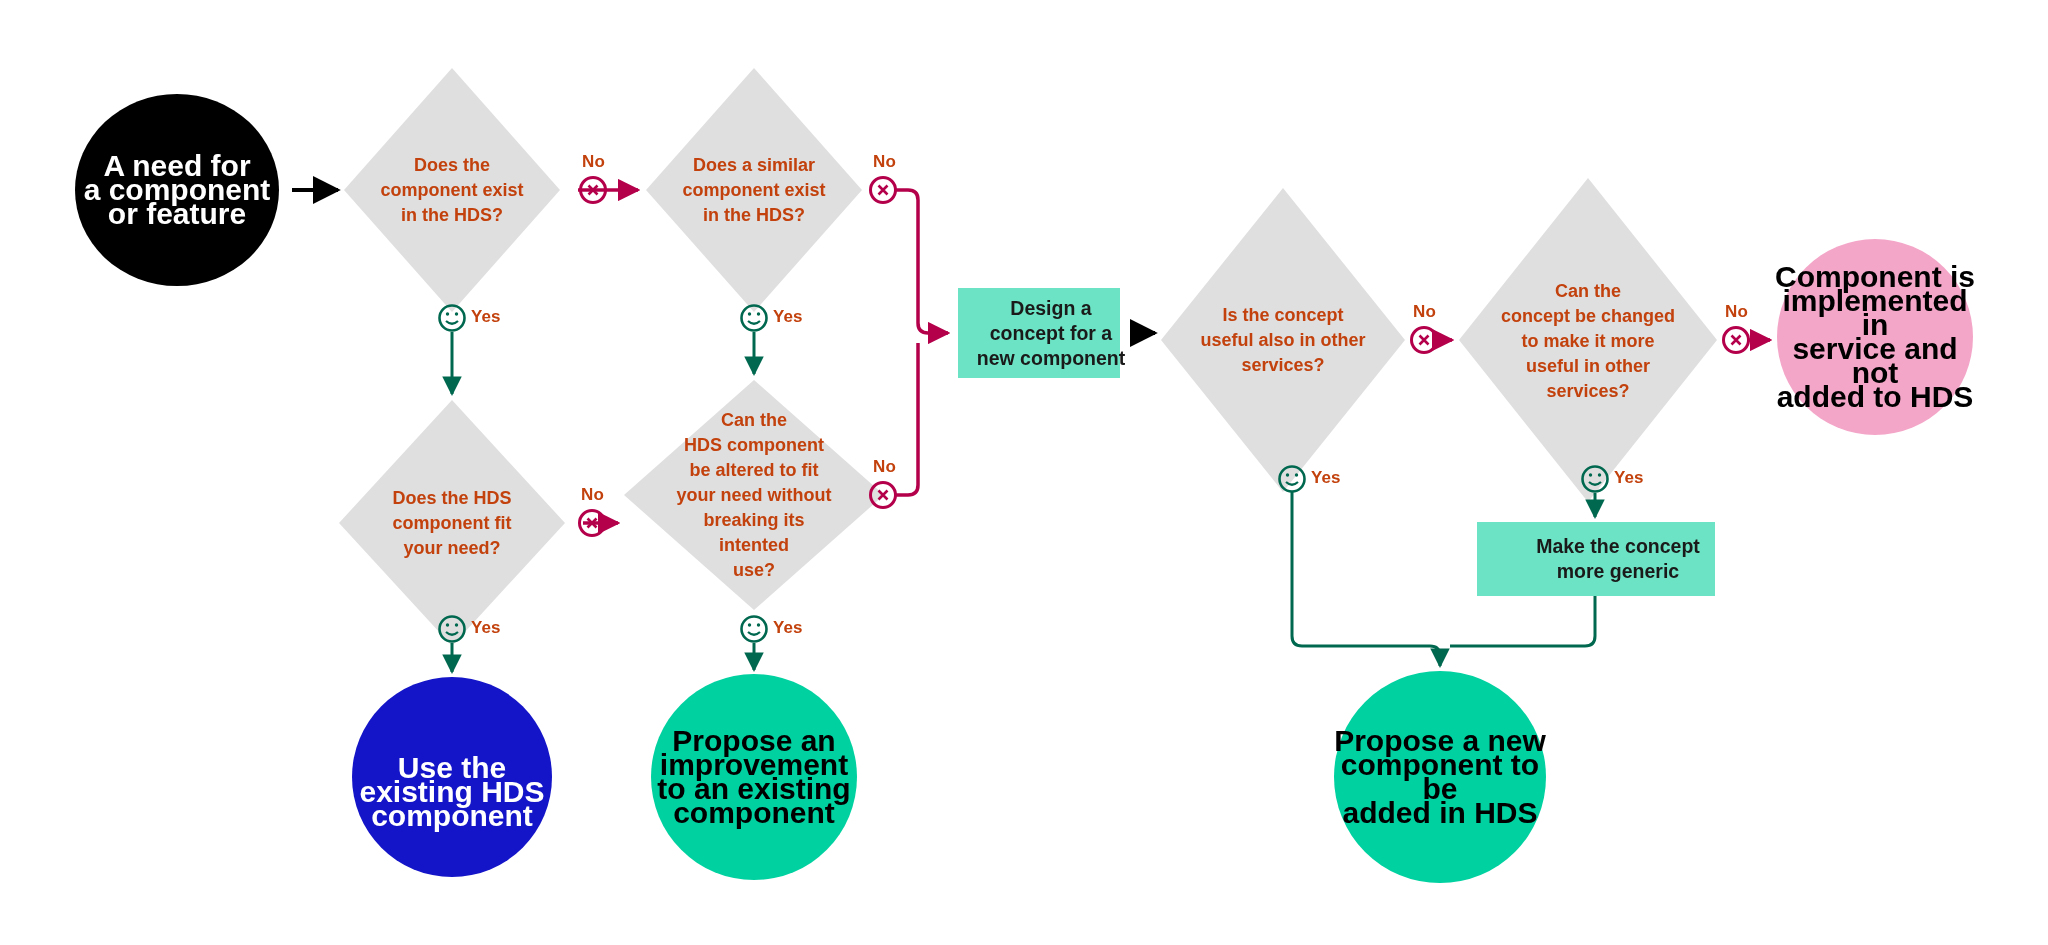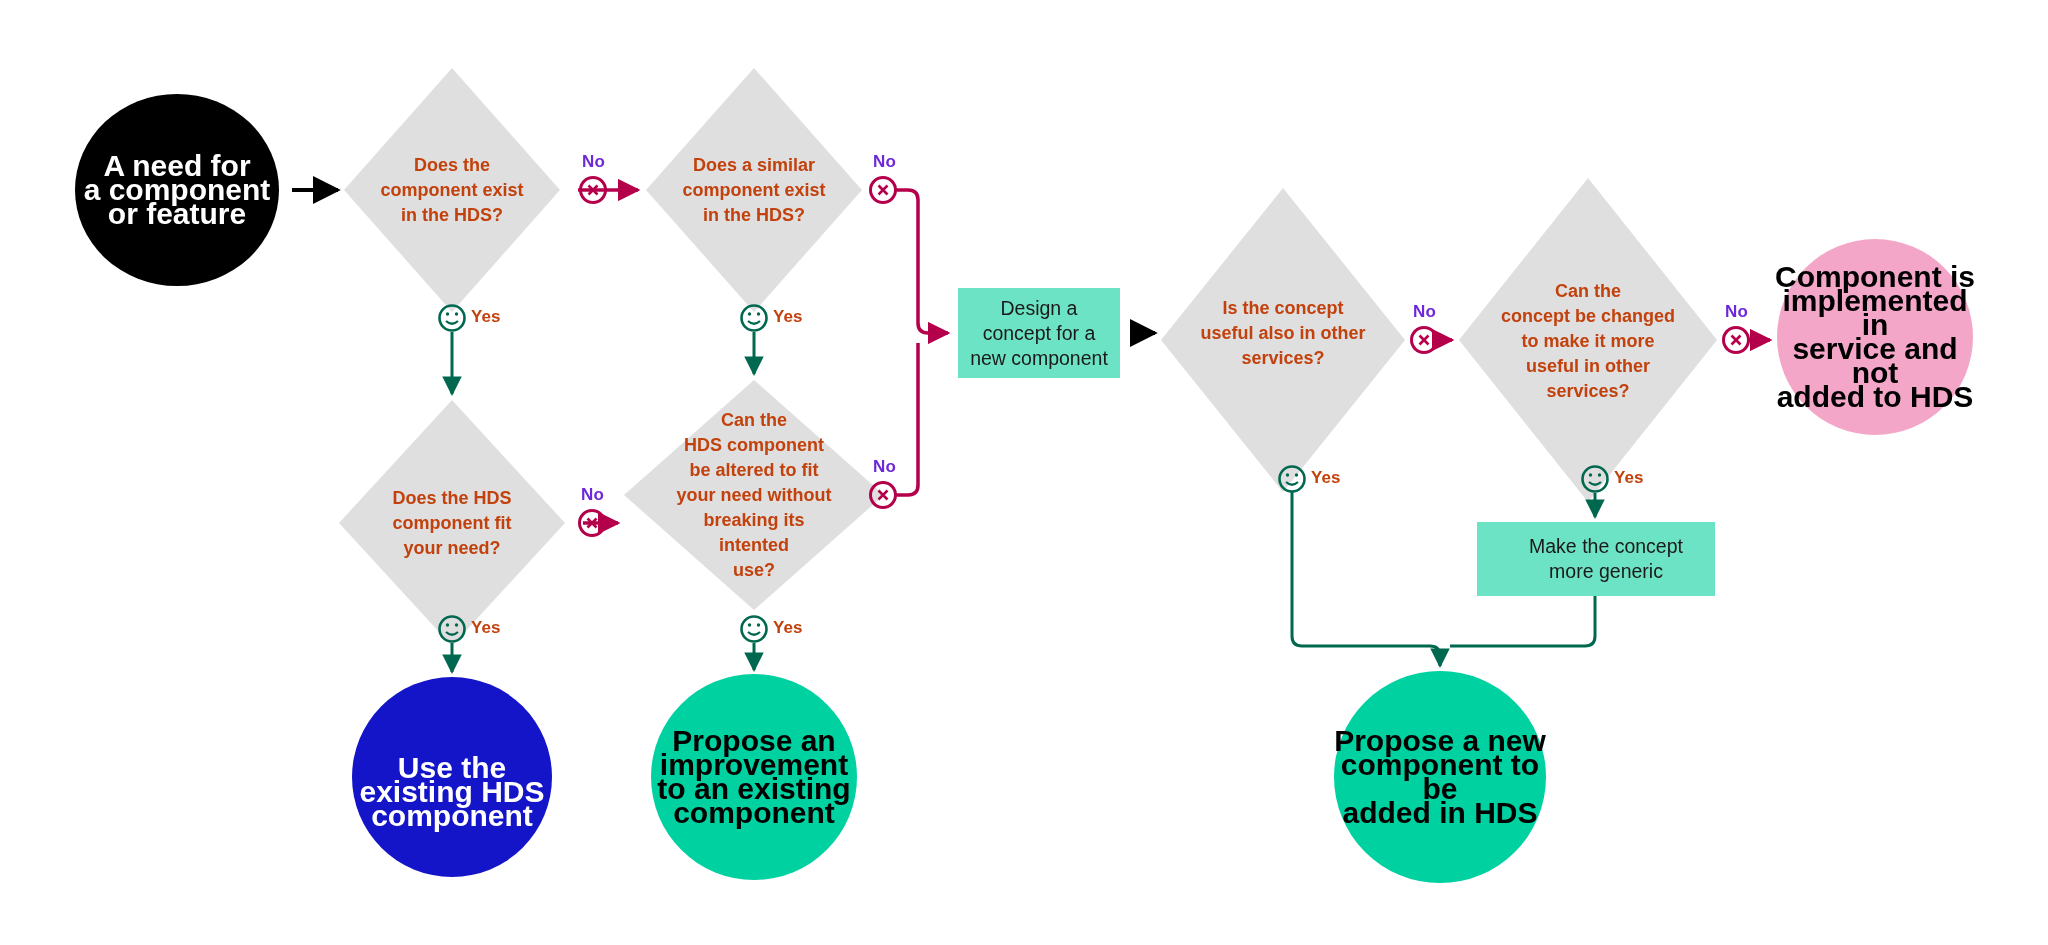--- a/index.html
+++ b/index.html
@@ -43,30 +43,31 @@
   }
   .terminator-label {
     font-size: 30px;
     line-height: 24px;
     font-weight: bold;
   }
   .process-label {
     font-size: 19.5px;
     line-height: 25px;
     color: #1a1a1a;
-    font-weight: 400;
+    font-weight: 700;
+    padding-left: 12px;
   }
   .edge-label {
     position: absolute;
     font-size: 17px;
     font-weight: bold;
     letter-spacing: .1px;
   }
   .edge-label.yes { color: #c2410c; }
-  .edge-label.no  { color: #6d28d9; }
+  .edge-label.no  { color: #c2410c; }
 </style>
 </head>
 <body>
 
 <div id="canvas">
 
   <svg class="flow" viewBox="0 0 2048 945">
     <defs>
       <marker id="arrowBlack" viewBox="0 0 10 10" refX="9" refY="5" markerWidth="7" markerHeight="7" orient="auto-start-reverse">
         <path d="M 0 0 L 10 5 L 0 10 z" fill="#000000"></path>
@@ -192,21 +193,21 @@
 be altered to fit
 your need without
 breaking its
 intented
 use?</div>
 
   <div class="node-text process-label" style="left:958px; top:288px; width:162px; height:90px;">Design a
 concept for a
 new component</div>
 
-  <div class="node-text diamond-label" style="left:1161px; top:283px; width:244px; height:100px;">Is the concept
+  <div class="node-text diamond-label" style="left:1161px; top:290px; width:244px; height:100px;">Is the concept
 useful also in other
 services?</div>
 
   <div class="node-text diamond-label" style="left:1466px; top:265px; width:244px; height:152px;">Can the
 concept be changed
 to make it more
 useful in other
 services?</div>
 
   <div class="node-text process-label" style="left:1477px; top:522px; width:238px; height:74px;margin-left:10px;">Make the concept

